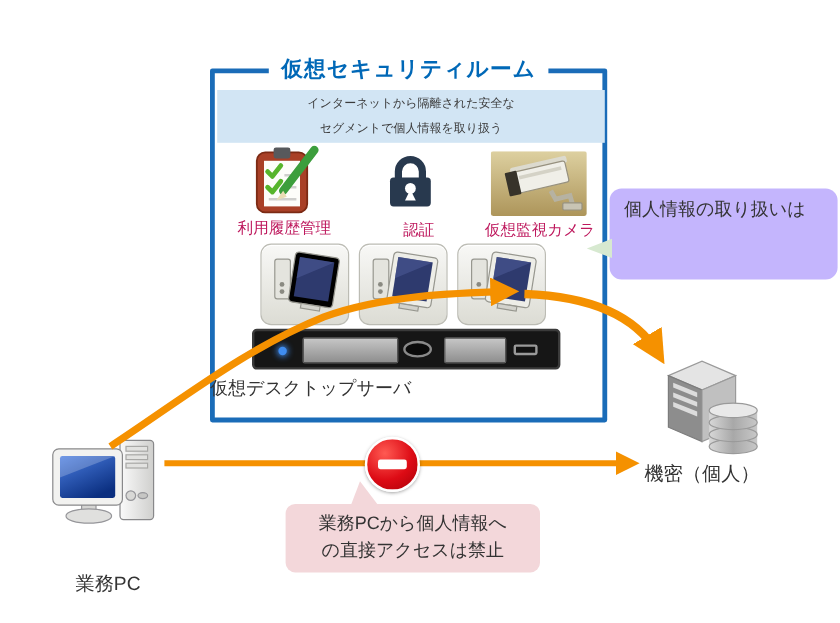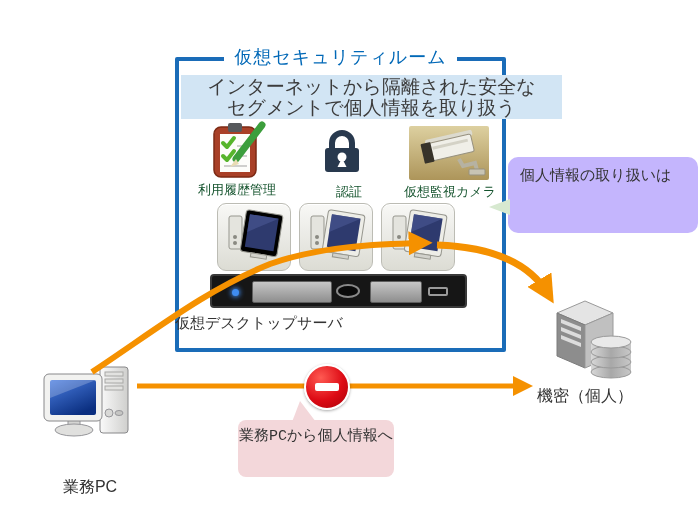--- a/index.html
+++ b/index.html
@@ -5,26 +5,26 @@
   html,body{margin:0;padding:0;background:#fff;}
   .stage{position:relative;width:700px;height:519px;background:#ffffff;
          font-family:"Liberation Sans",sans-serif;overflow:hidden;}
   .abs{position:absolute;}
 
   
   .room{left:175px;top:57px;width:331px;height:295px;border:4px solid #1a6cb8;
         box-sizing:border-box;background:#fff;border-radius:2px;z-index:1;}
   .room-title-wrap{left:175px;top:46px;width:331px;text-align:center;z-index:2;}
   .room-title{display:inline-block;background:#fff;padding:0 10px;color:#0068b7;
-        font-size:18px;font-weight:normal;line-height:23px;letter-spacing:1px;}
-  .room-header{left:181px;top:75px;width:381px;height:44px;background:#d2e5f4;
-        text-align:center;font-size:19px;color:#3c3c3c;line-height:21px;padding-top:1px;
+        font-size:18px;font-weight:bold;line-height:23px;letter-spacing:1px;}
+  .room-header{left:181px;top:75px;width:323px;height:44px;background:#d2e5f4;
+        text-align:center;font-size:10px;color:#3c3c3c;line-height:21px;padding-top:1px;
         box-sizing:border-box;z-index:2;}
 
-  .feat-label{font-size:13px;color:#14532d;text-align:center;z-index:2;}
+  .feat-label{font-size:13px;color:#be185d;text-align:center;z-index:2;}
 
   
   .vm{top:203px;width:72px;height:66px;border-radius:9px;border:1px solid #bcbcb4;
       background:linear-gradient(#f8f8f6,#dcdcd4);box-shadow:inset 0 1px 0 #fff;z-index:2;}
 
   
   .rack{left:210px;top:274px;width:257px;height:34px;background:#161616;
         border:2px solid #3a3a3a;border-radius:4px;box-sizing:border-box;z-index:2;}
   .rack .led{position:absolute;left:20px;top:13px;width:7px;height:7px;border-radius:50%;
         background:#3f8cf0;box-shadow:0 0 5px 1px #3f8cf0;}
@@ -35,23 +35,23 @@
   .rack .slot{position:absolute;left:216px;top:11px;width:20px;height:9px;border:2px solid #9a9a9a;
         border-radius:2px;background:#111;box-sizing:border-box;}
   .rack-label{left:175px;top:314px;width:331px;text-align:left;font-size:15px;color:#333;z-index:2;}
 
   
   .callout-green{left:508px;top:157px;width:190px;height:76px;background:#c4b5fd;
         border-radius:10px;font-size:15px;line-height:20px;color:#333;
         padding:8px 0 0 12px;box-sizing:border-box;z-index:3;}
   .callout-green-tail{left:489px;top:199px;width:0;height:0;border-top:8px solid transparent;
         border-bottom:8px solid transparent;border-right:21px solid #d7e9d0;z-index:3;}
-  .callout-pink{left:238px;top:420px;width:156px;height:57px;background:#f3d7da;
+  .callout-pink{left:238px;top:420px;width:212px;height:57px;background:#f3d7da;
         border-radius:8px;font-size:15px;line-height:22px;color:#333;text-align:center;
-        padding-top:6px;box-sizing:border-box;z-index:3;font-family:Liberation Mono, monospace;}
+        padding-top:6px;box-sizing:border-box;z-index:3;}
   .callout-pink-tail{left:292px;top:401px;width:0;height:0;border-left:8px solid transparent;
         border-right:16px solid transparent;border-bottom:21px solid #f3d7da;z-index:3;}
 
   
   .no-entry{left:304px;top:364px;width:42px;height:42px;border-radius:50%;
         background:radial-gradient(circle at 35% 28%,#ff5a52,#dd0b15 55%,#a80007);
         border:2px solid #fff;box-shadow:0 1px 3px rgba(0,0,0,.35);z-index:6;box-sizing:content-box;}
   .no-entry .bar{position:absolute;left:50%;top:50%;transform:translate(-50%,-50%);
         width:24px;height:8px;background:#fff;border-radius:2px;}
 
@@ -171,20 +171,21 @@
   </div>
   <div class="abs rack-label">仮想デスクトップサーバ</div>
 
   <div class="abs callout-green">
     <div>個人情報の取り扱いは</div>
   </div>
   <div class="abs callout-green-tail"></div>
 
   <div class="abs callout-pink">
     <div>業務PCから個人情報へ</div>
+    <div>の直接アクセスは禁止</div>
   </div>
   <div class="abs callout-pink-tail"></div>
 
   <div class="abs" style="left:42px;top:364px;z-index:2">
     <svg width="96" height="78" viewBox="0 0 96 78">
       <defs>
         <linearGradient id="scr" x1="0" y1="0" x2="0.6" y2="1">
           <stop offset="0" stop-color="#4a7de0"></stop>
             <stop offset="1" stop-color="#0b2f80"></stop>
         </linearGradient>

